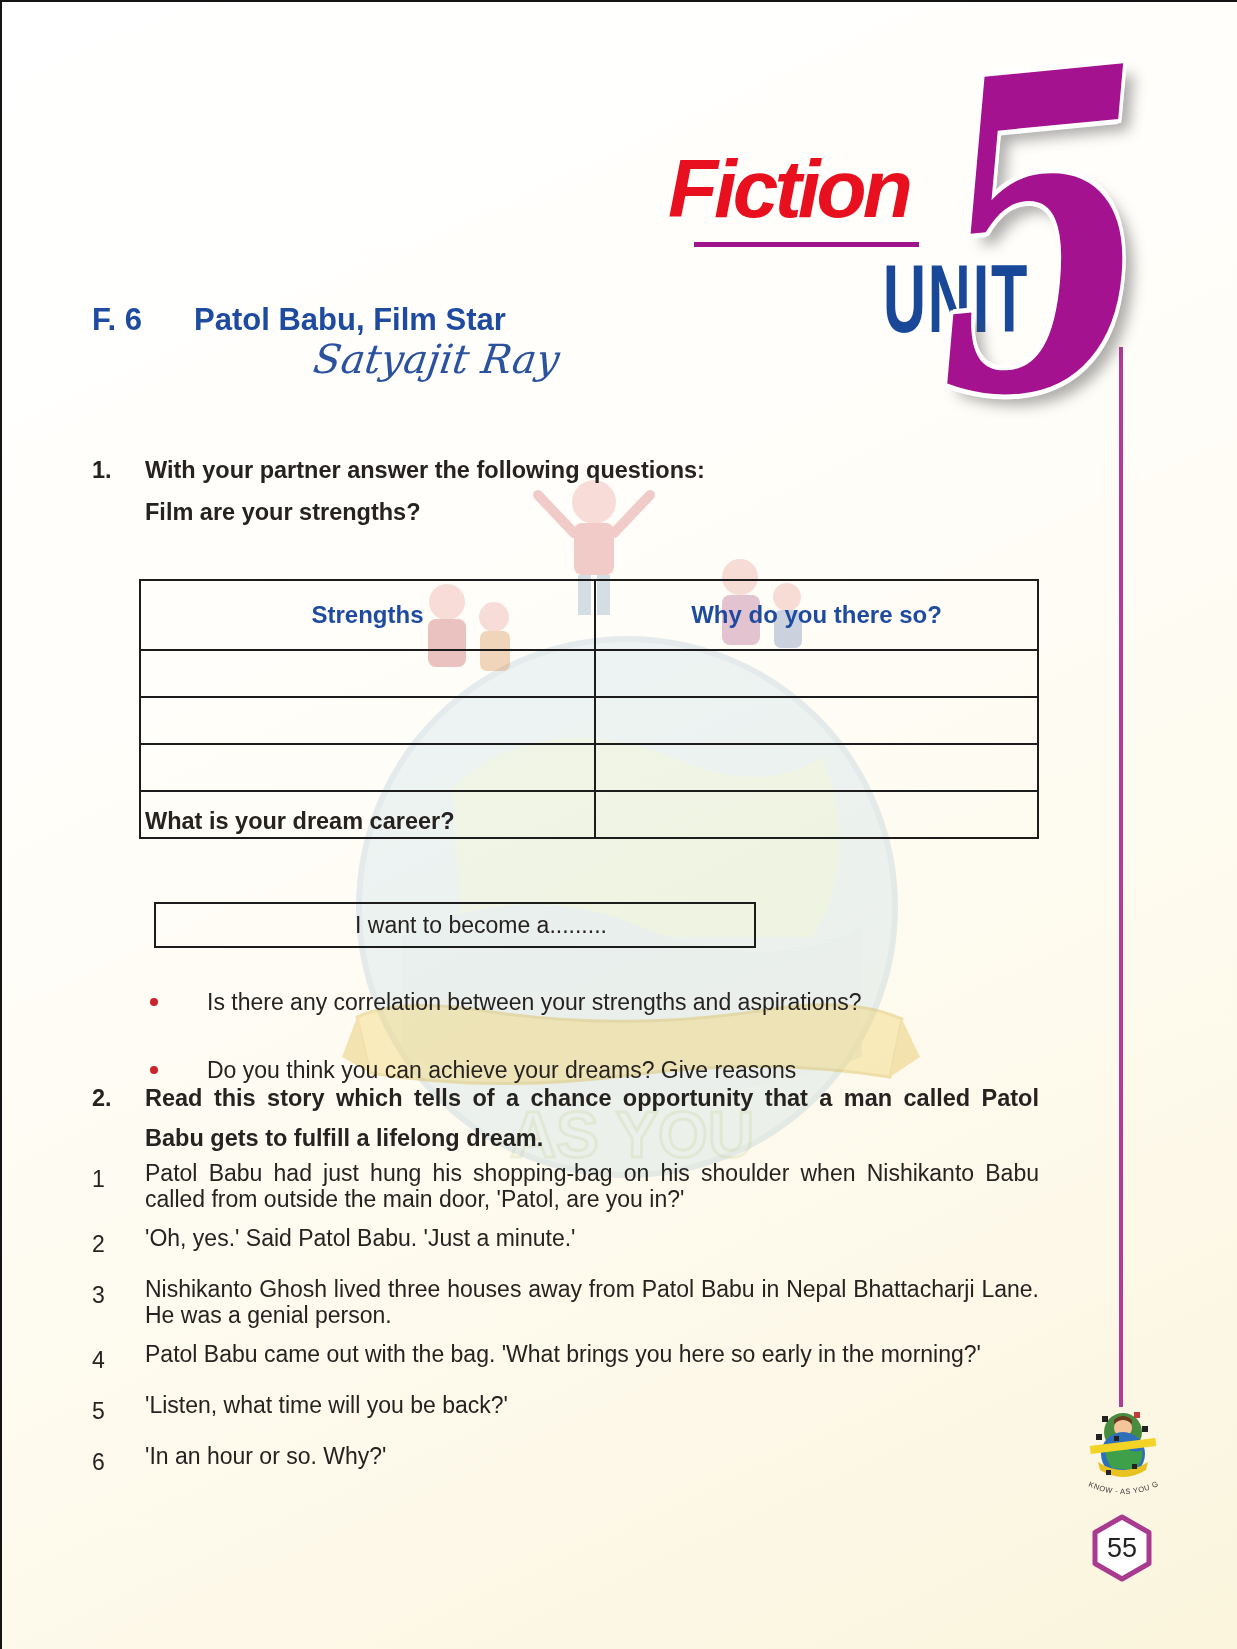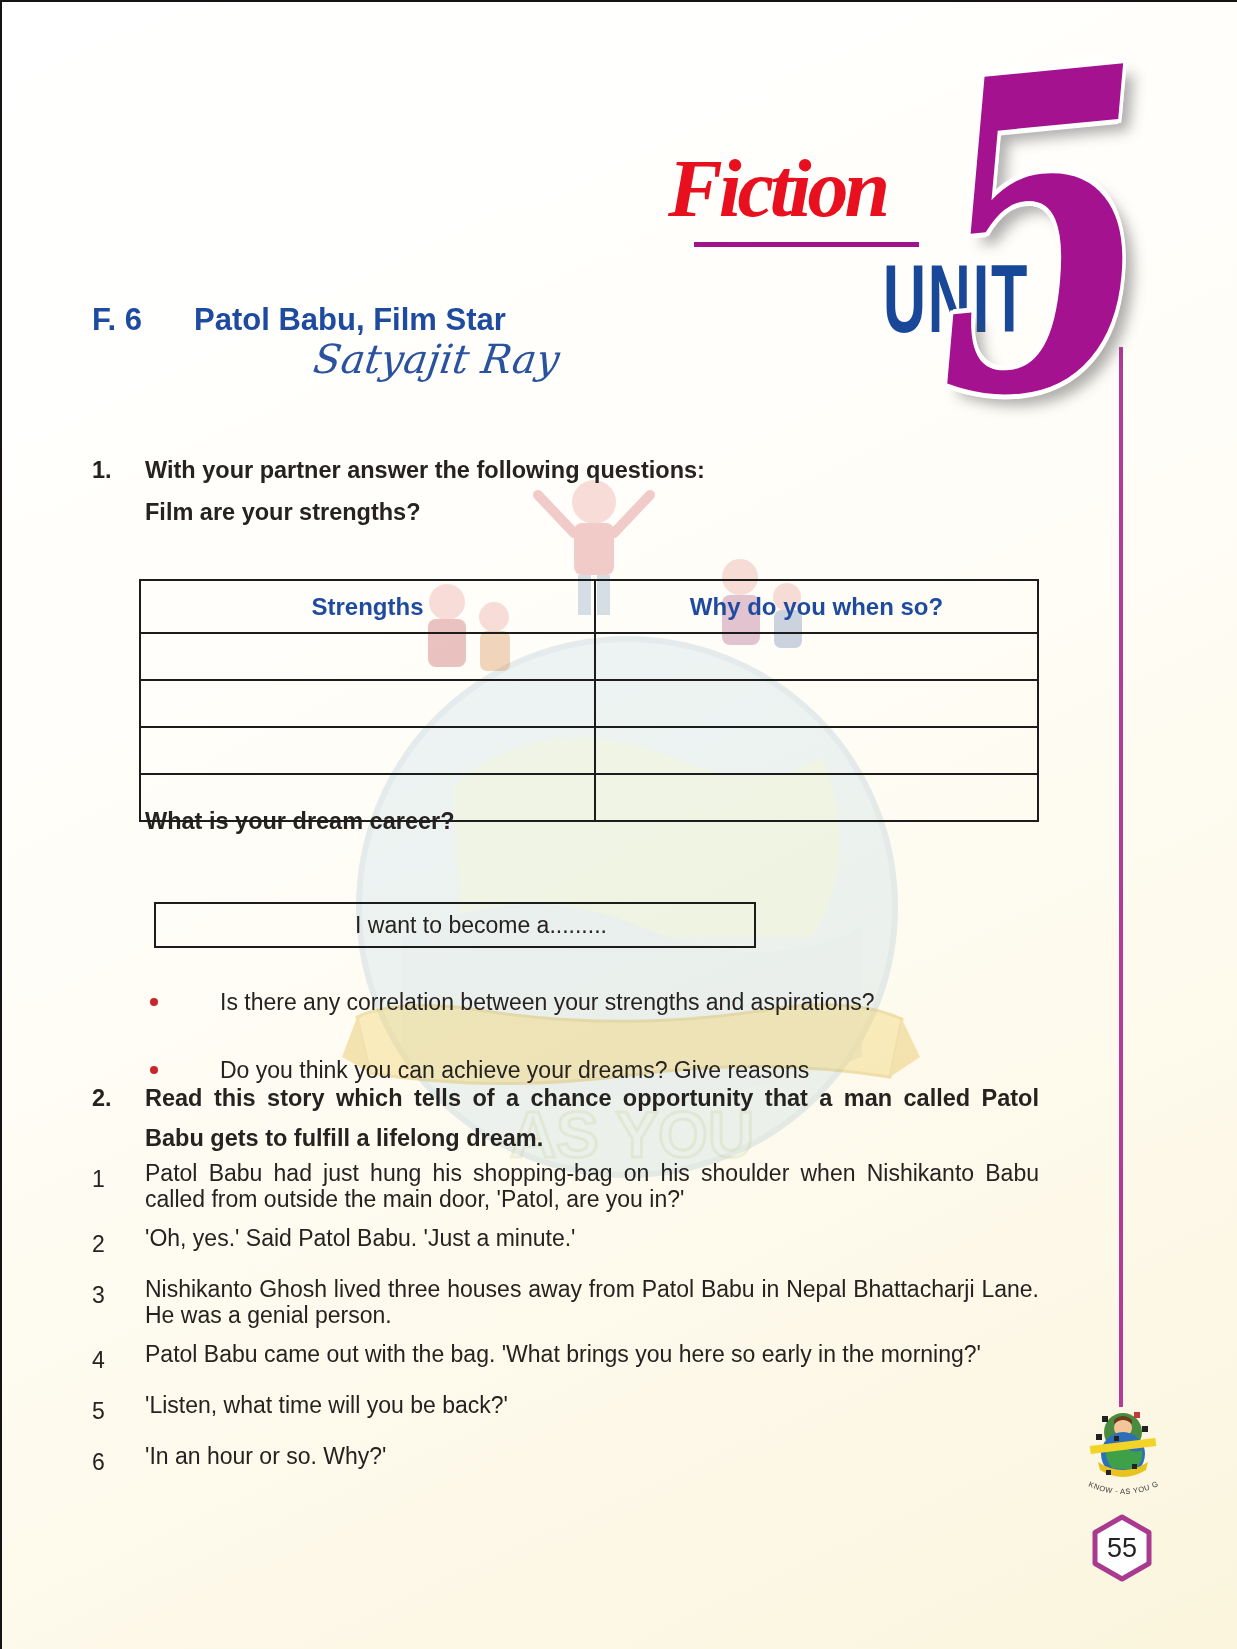--- a/index.html
+++ b/index.html
@@ -12,21 +12,21 @@
     border-top:2px solid #141414;
     border-left:2px solid #141414;
     overflow:hidden;
     font-family:"Liberation Sans", sans-serif;
     color:#262220;
   }
 
   
   .fiction {
     position:absolute; left:666px; top:146px;
-    font-family:Liberation Serif, serif;
+    font-family:Liberation Sans, sans-serif;
     font-style:italic; font-weight:bold;
     font-size:82px; line-height:1;
     letter-spacing:-4px;
     color:#e8101e;
     z-index:4;
   }
   .fiction-underline {
     position:absolute; left:692px; top:240px;
     width:225px; height:5px; background:#a0148c; z-index:4;
   }
@@ -75,41 +75,41 @@
   .ex-head { position:absolute; display:flex; font-weight:bold; font-size:23.5px; line-height:40px; }
   .ex1-head { left:90px; top:448px; width:947px; }
   .ex-num { width:53px; flex:none; }
   .sub-q { position:absolute; left:143px; top:497px; font-weight:bold; font-size:23.5px; }
 
   .tbl {
     position:absolute; left:137px; top:577px; width:900px;
     border:2px solid #1c1c1c; z-index:2;
   }
   .tbl-row { display:grid; grid-template-columns:455px 1fr; height:47px; border-top:2px solid #1c1c1c; }
-  .tbl-row.head { height:51px; border-top:none;text-align:center; }
+  .tbl-row.head { height:68px; border-top:none;text-align:center; }
   .tbl-c1 { border-right:2px solid #1c1c1c; }
   .tbl-row.head > div {
     display:flex; align-items:center; justify-content:center;
     color:#1e4b9f; font-weight:bold; font-size:24px;
   }
 
   .career-q { position:absolute; left:143px; top:806px; font-weight:bold; font-size:23.5px;text-align:right; }
 
   .dream-box {
     position:absolute; left:152px; top:900px; width:602px; height:46px;
     border:2px solid #1c1c1c; display:flex; align-items:center; z-index:2;justify-content:center;
   }
   .dream-box span { margin-left:52px; font-size:23px; }
 
   .bullet-row { position:absolute; left:148px; width:880px; display:flex; }
   .bullet-row .dot {
     width:8px; height:8px; border-radius:50%; background:#c9252b;
     margin-top:11px; flex:none;
   }
-  .bullet-row .btxt { margin-left:62px; font-size:23px; line-height:30px; }
+  .bullet-row .btxt { margin-left:49px; font-size:23px; line-height:30px; }
 
   
   .ex2-head { left:90px; top:1076px; }
   .ex2-head .ex-txt { width:894px; text-align:justify; }
 
   
   .story { position:absolute; left:90px; top:1158px; width:947px; z-index:2; }
   .para { display:flex; margin-bottom:13px; }
   .para .pnum { width:53px; flex:none; font-size:23px; line-height:38px; }
   .para .ptxt { width:894px; font-size:23px; line-height:26px; text-align:justify; }
@@ -173,21 +173,21 @@
 
   <div class="ex-head ex1-head">
     <span class="ex-num">1.</span>
     <span class="ex-txt">With your partner answer the following questions:</span>
   </div>
   <div class="sub-q">Film are your strengths?</div>
 
   <div class="tbl">
     <div class="tbl-row head">
       <div class="tbl-c1">Strengths</div>
-      <div>Why do you when so?</div>
+      <div>Why do you there so?</div>
     </div>
     <div class="tbl-row">
         <div class="tbl-c1"></div>
         <div></div>
       </div>
     <div class="tbl-row">
         <div class="tbl-c1"></div>
         <div></div>
       </div>
     <div class="tbl-row">

